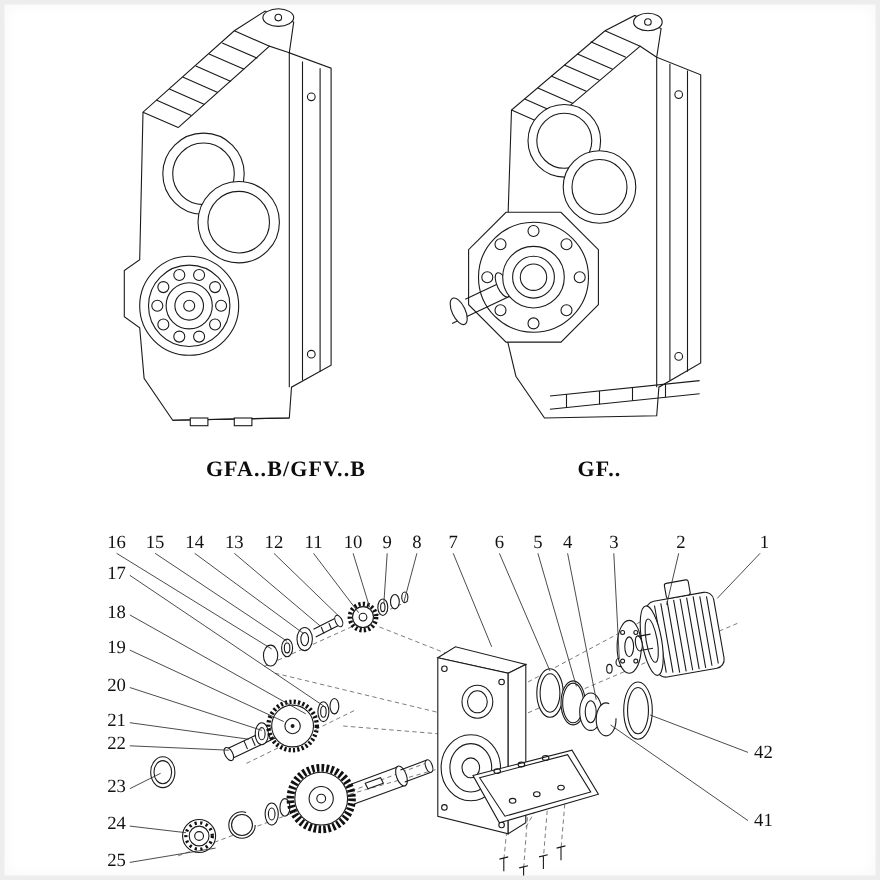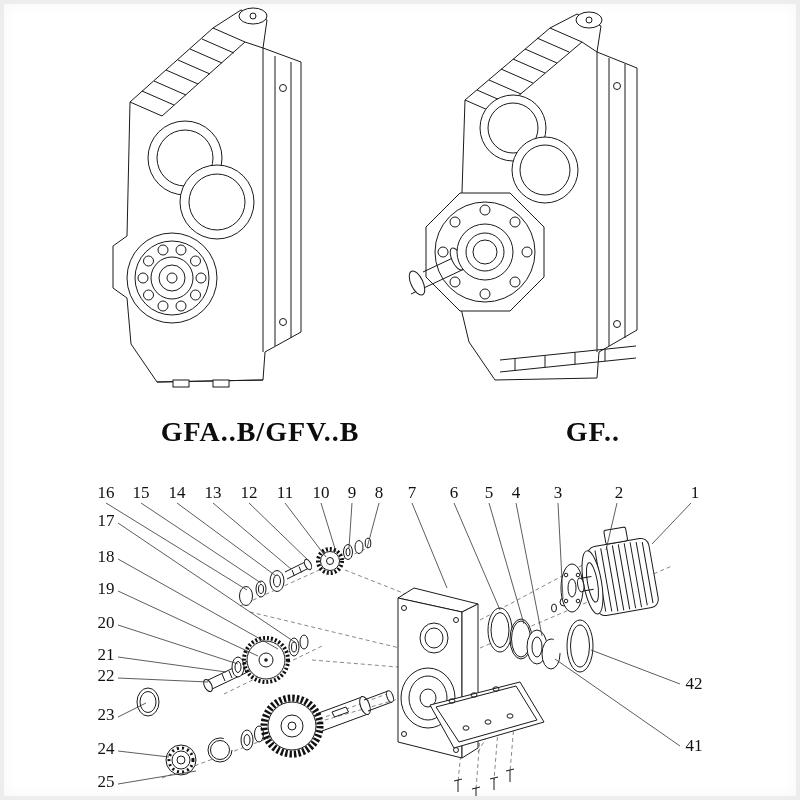--- a/index.html
+++ b/index.html
@@ -1,20 +1,20 @@
 <!DOCTYPE html>
 <html><head>
 <meta charset="utf-8">
 <style>
   html,body{margin:0;padding:0;background:#fff;}
   .page{position:relative;width:800px;height:800px;background:#fff;overflow:hidden;
         font-family:"Liberation Serif",serif;}
   .page::after{content:"";position:absolute;inset:0;pointer-events:none;
         box-shadow:inset 0 0 0 4px #ededed, inset 0 0 18px rgba(0,0,0,.05);}
-  .caption{position:absolute;text-align:center;font-weight:700;font-size:28px;
+  .caption{position:absolute;text-align:center;font-weight:700;font-size:20px;
         color:#0d0d0d;letter-spacing:1px;}
   svg.diagram{position:absolute;left:0;top:0;}
   .ln{fill:none;stroke:#1a1a1a;stroke-width:1;}
   .fw{fill:#fff;stroke:#1a1a1a;stroke-width:1;}
   .dash line{stroke:#555;stroke-width:.7;stroke-dasharray:4 3;}
   .teeth{fill:none;stroke:#111;stroke-width:7;stroke-dasharray:2.4 2;}
   .teeth2{fill:none;stroke:#111;stroke-width:4;stroke-dasharray:2 2;}
   .balls{fill:none;stroke:#111;stroke-width:3;stroke-dasharray:2 3.2;}
   .gapC{fill:#fff;stroke:#1a1a1a;stroke-width:1;stroke-dasharray:60 15;}
   .callout-line{stroke:#333;stroke-width:.8;}
@@ -300,15 +300,15 @@
           <line x1="680" y1="684" x2="591" y2="650" class="callout-line"></line>
           <text x="694" y="689" class="callout" text-anchor="middle">42</text>
           <line x1="680" y1="746" x2="555" y2="659" class="callout-line"></line>
           <text x="694" y="751" class="callout" text-anchor="middle">41</text>
         </g>
     </g>
   </svg>
 
   <div class="caption" style="left:120px;top:416px;width:280px;">GFA..B/GFV..B</div>
 
-  <div class="caption" style="left:470px;top:416px;width:150px;text-align:right;">GF..</div>
+  <div class="caption" style="left:470px;top:416px;width:150px;">GF..</div>
 
 </div>
 
 </body></html>

